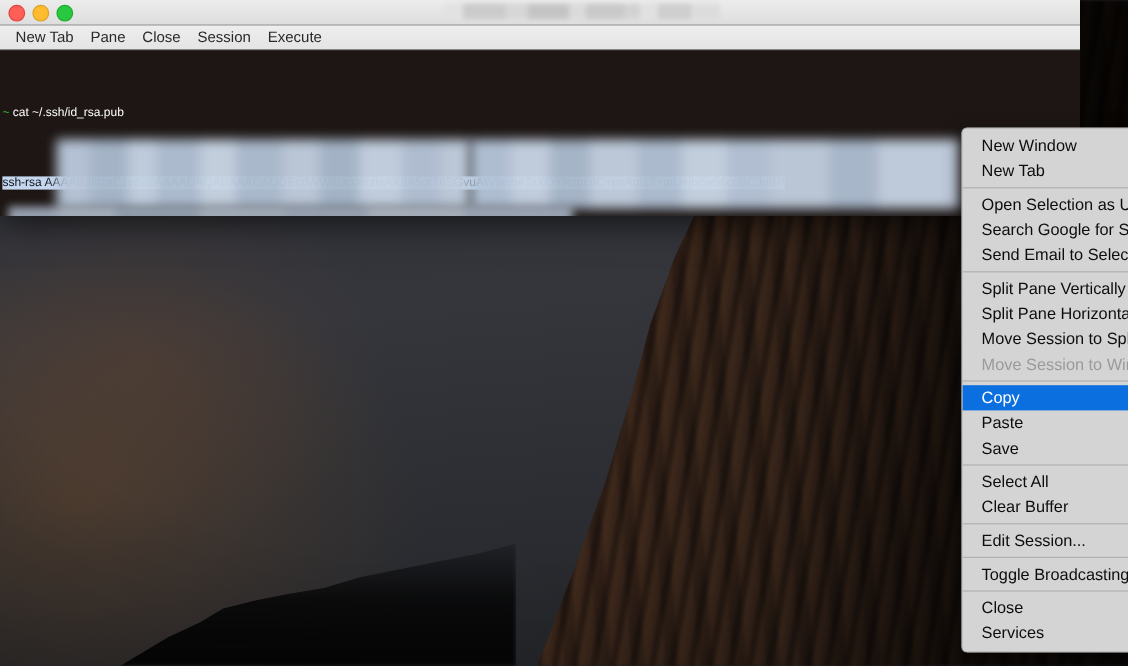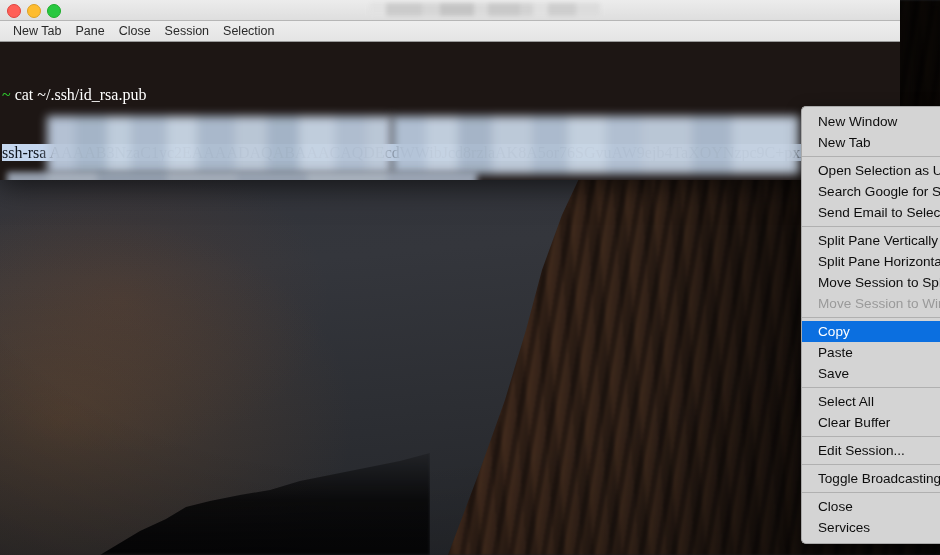--- a/index.html
+++ b/index.html
@@ -85,22 +85,22 @@
     box-sizing:border-box;
   }
   .menu-item{
     font-size:12.5px;color:#2a2a2a;padding:1px 7px;border-radius:3px;
     white-space:nowrap;line-height:16px;
   }
 
   #term-body{
     position:relative;width:100%;height:139px;
     background:#1d1614;
-    font-family:Liberation Serif, serif;
-    font-size:16px;line-height:14.6px;
+    font-family:Liberation Sans, sans-serif;
+    font-size:10px;line-height:14.6px;
     color:#d8d4cf;
     padding:2px 0 0 2px;box-sizing:border-box;
     overflow:hidden;white-space:pre;
   }
   .line{height:14.6px;white-space:pre;}
   .prompt-tilde{color:#2ecc2e;}
   .cmd{color:#ffffff;}
   .sel{background:#c5d7ef;color:#10161e;}
 
   
@@ -161,21 +161,21 @@
       <div class="light green"></div>
     </div>
     <div id="win-title"></div>
   </div>
 
   <div id="menubar">
     <div class="menu-item">New Tab</div>
     <div class="menu-item">Pane</div>
     <div class="menu-item">Close</div>
     <div class="menu-item">Session</div>
-    <div class="menu-item">Selection</div>
+    <div class="menu-item">Execute</div>
   </div>
 
   <div id="term-body">
 
     <div class="line"><span class="prompt-tilde">~</span><span class="cmd"> cat ~/.ssh/id_rsa.pub</span></div>
 
     <div class="line"><span class="sel">ssh-rsa AAAAB3NzaC1yc2EAAAADAQABAAACAQDEcdWWibJcd8rzlaAK8A5or76SGvuAW9ejb4TaXOYNzpc9C+pxAgt1T+jpU+jbj5v56c0BCJuBP</span></div>
     
     
     

